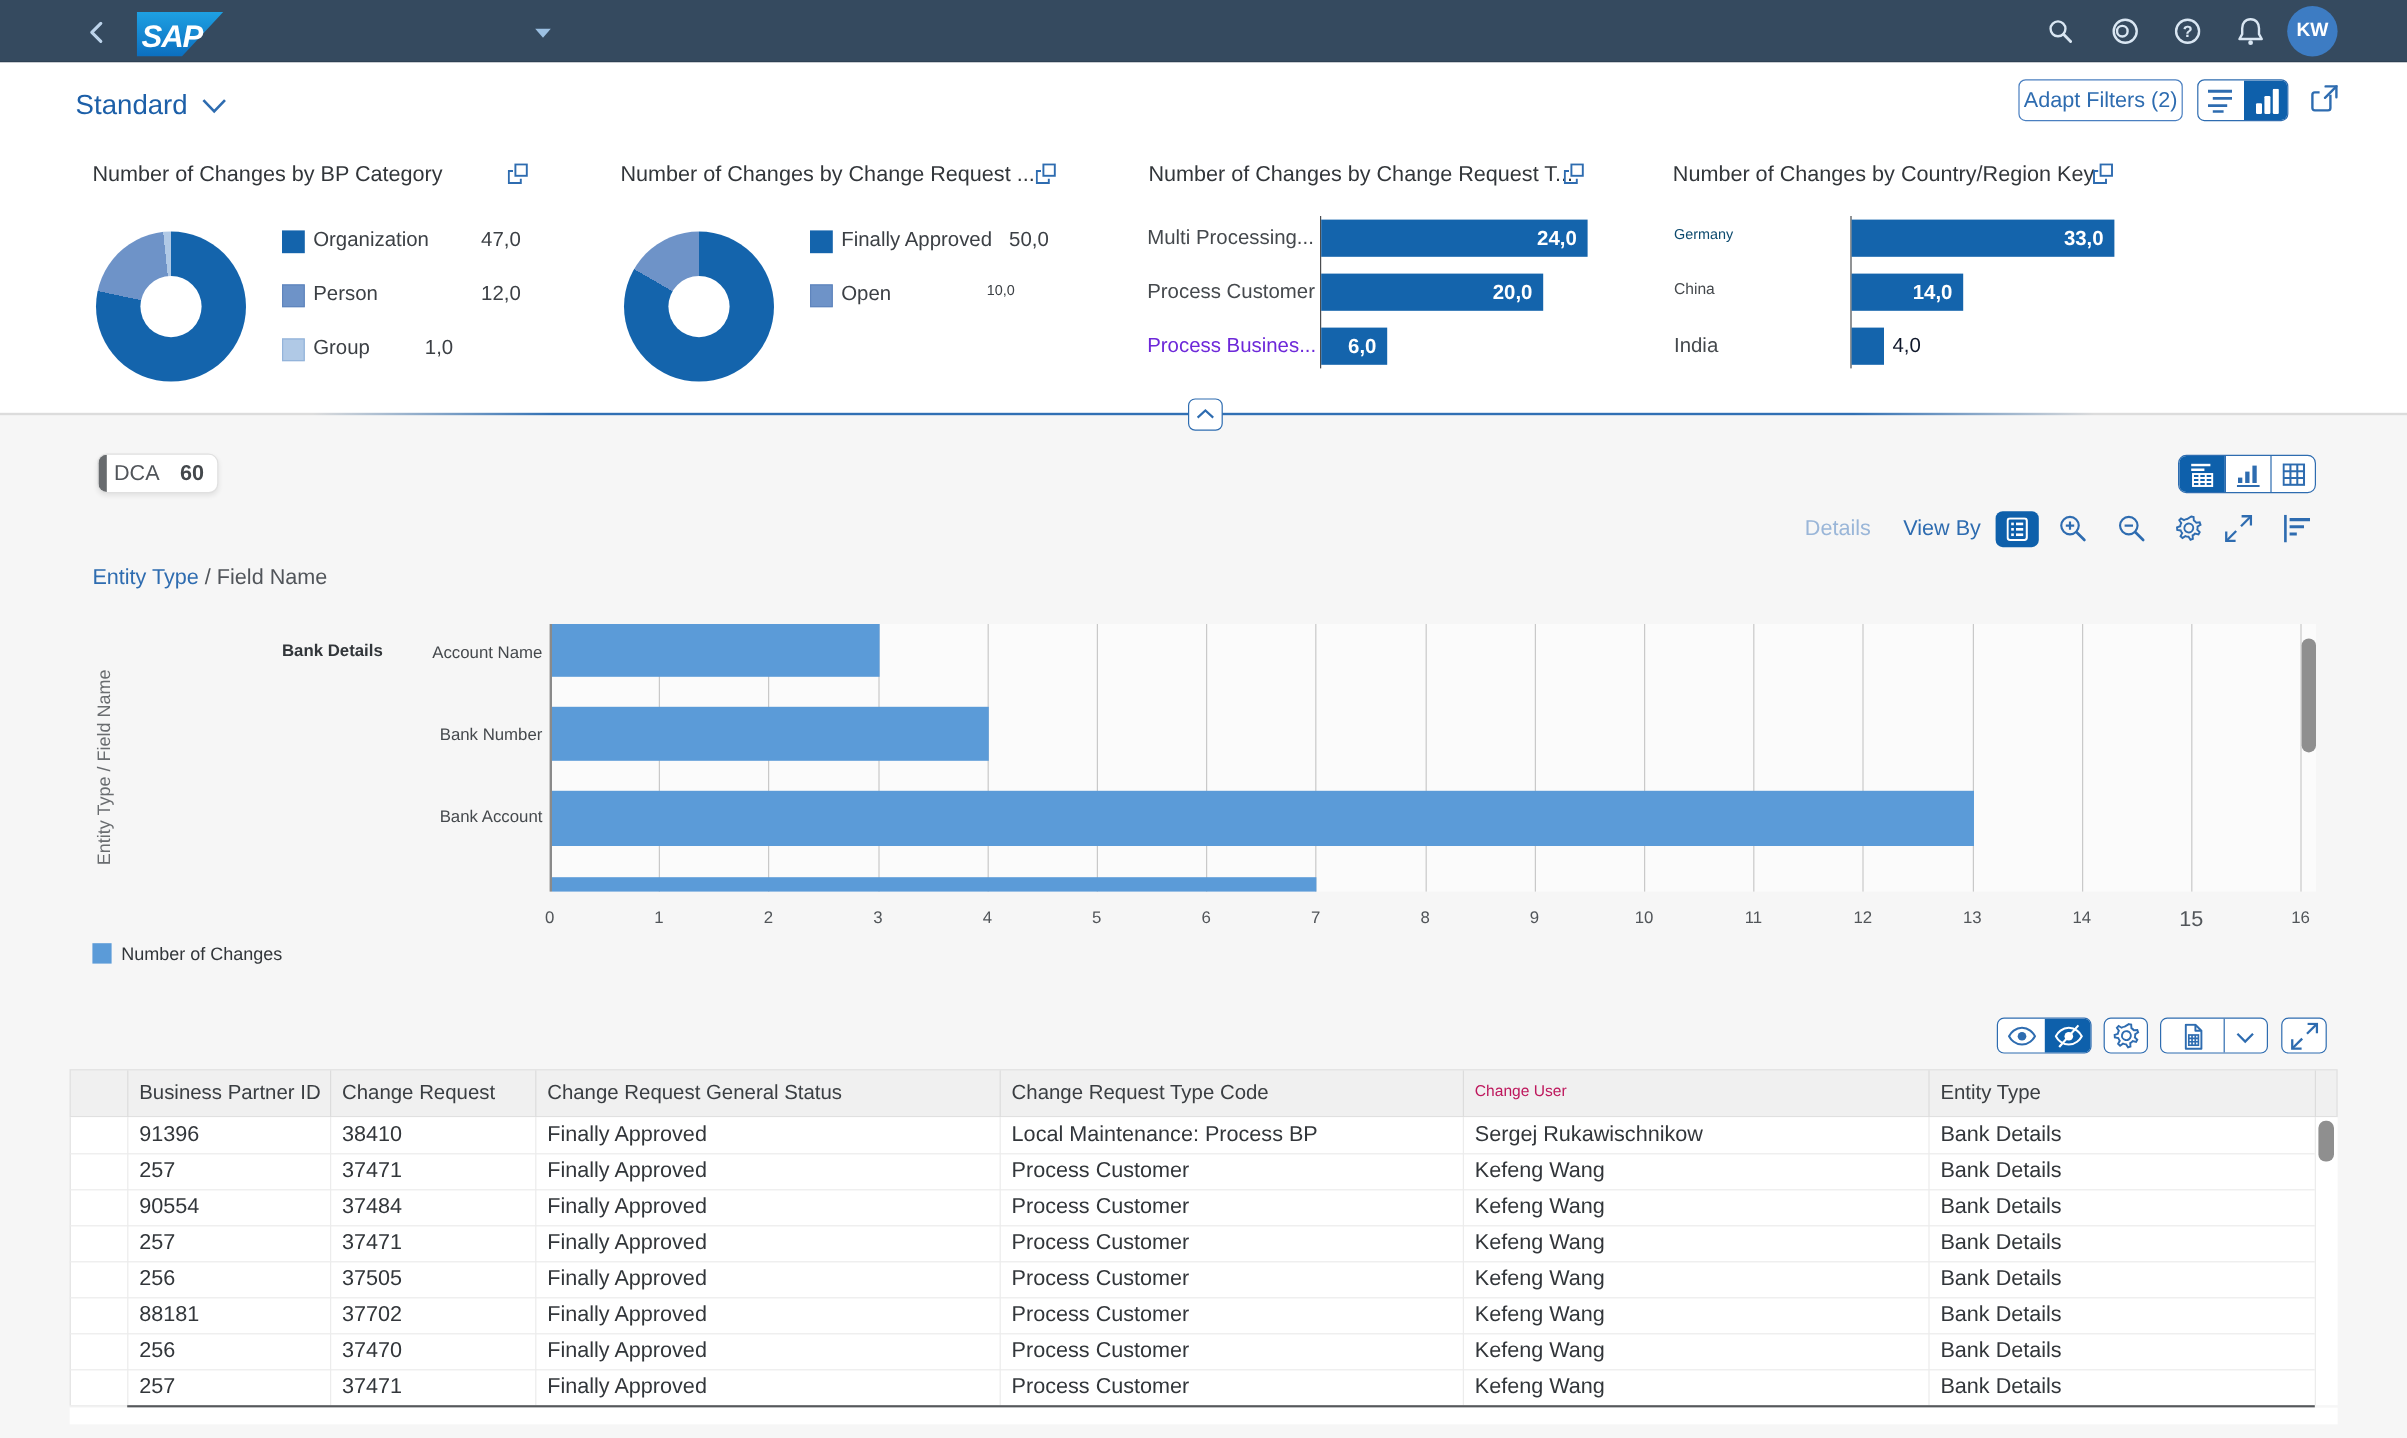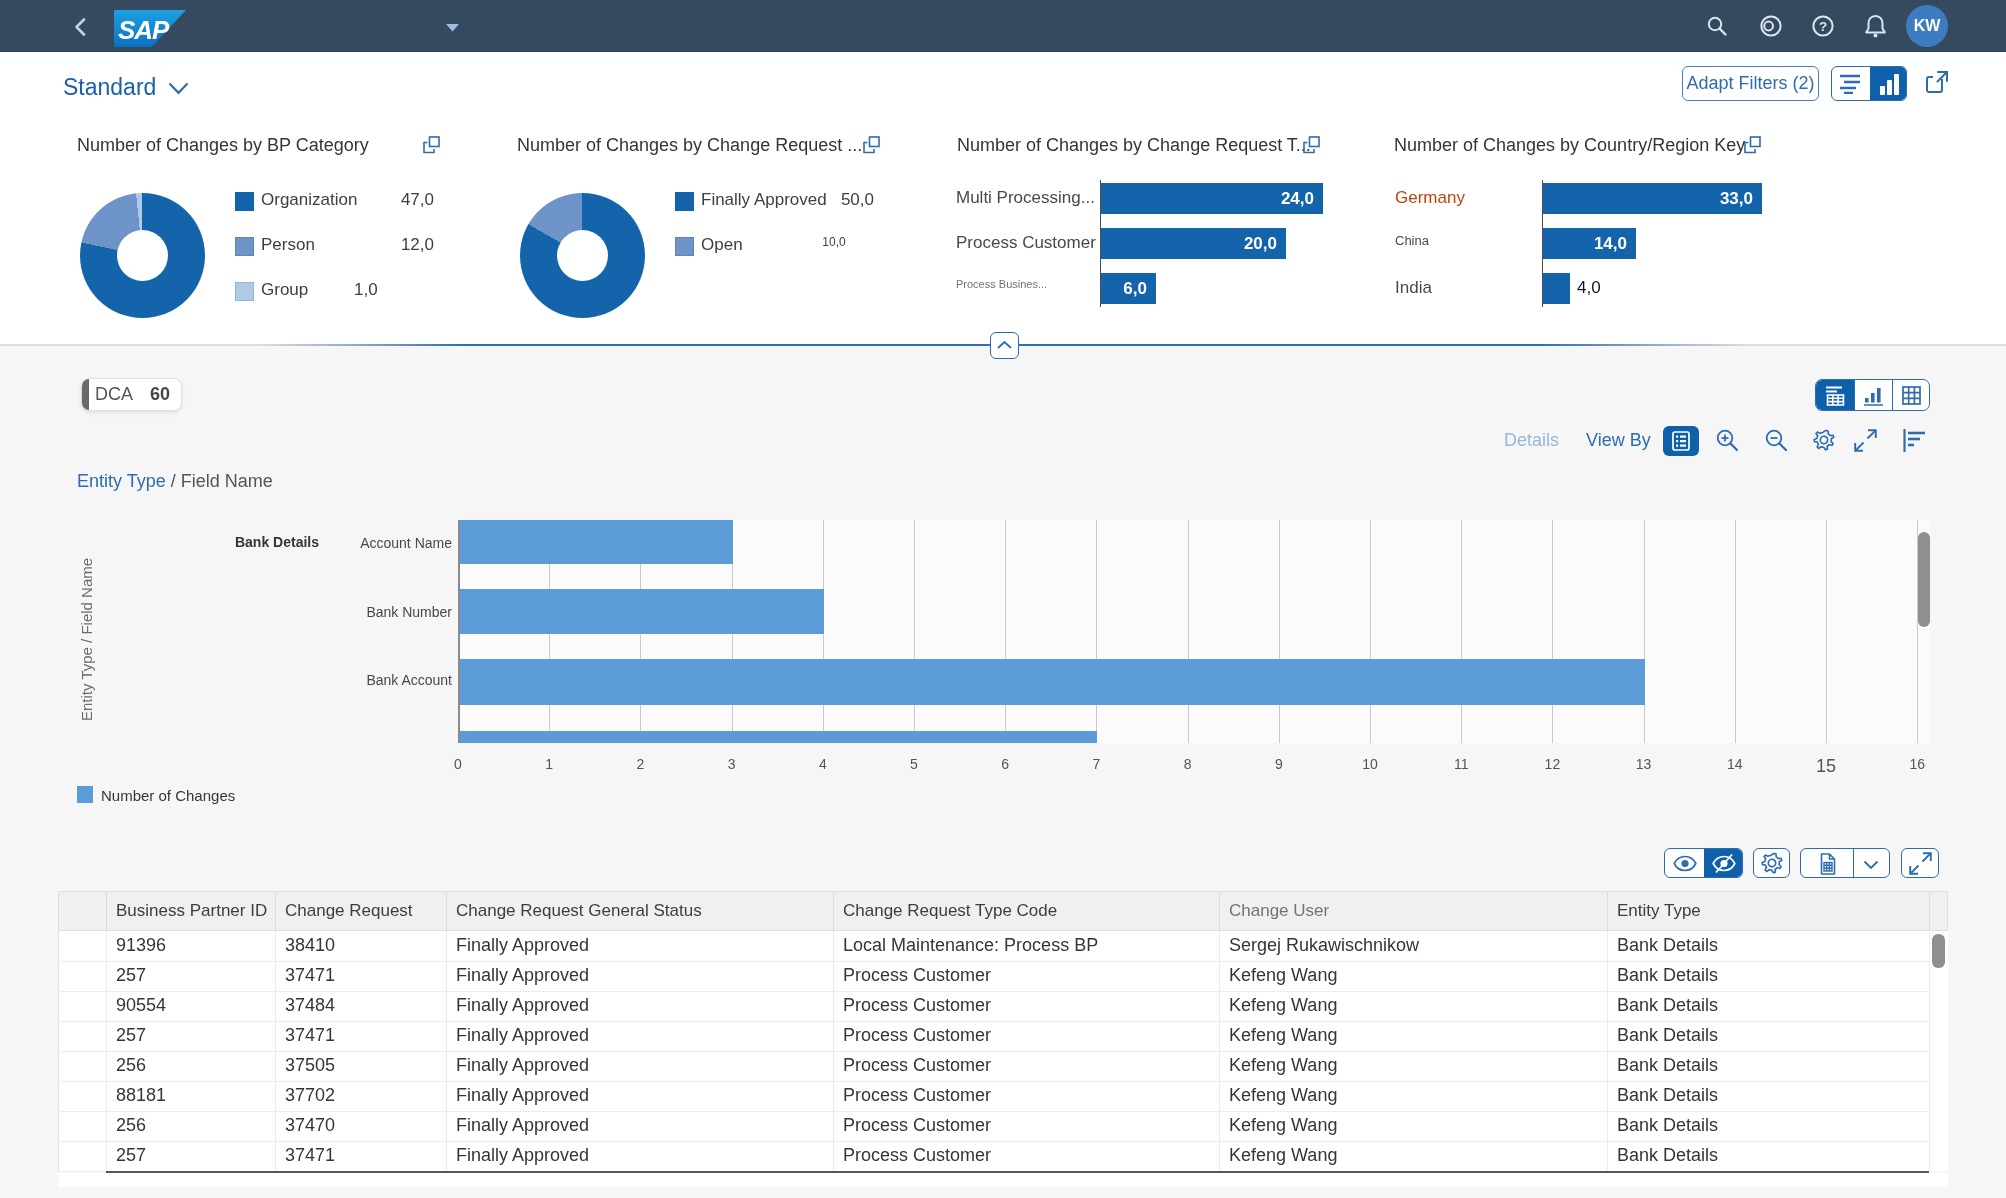--- a/index.html
+++ b/index.html
@@ -135,27 +135,27 @@
 
   <div class="abs" style="left:675px;top:192px;width:19px;height:19px;background:#1464ac;"></div>
   <div class="abs" style="left:701px;top:190px;font-size:17px;color:#3c4045;">Finally Approved</div>
   <div class="abs" style="left:794px;top:190px;width:80px;text-align:right;font-size:17px;color:#3c4045;">50,0</div>
   <div class="abs" style="left:675px;top:237px;width:19px;height:19px;background:#6e93c8;border:1px solid #5f85bd;"></div>
   <div class="abs" style="left:701px;top:235px;font-size:17px;color:#3c4045;">Open</div>
   <div class="abs" style="left:794px;top:235px;width:80px;text-align:center;font-size:12px;color:#3c4045;">10,0</div>
 
   <div class="abs" style="left:956px;top:188px;font-size:17px;color:#45494d;">Multi Processing...</div>
   <div class="abs" style="left:956px;top:233px;font-size:17px;color:#45494d;">Process Customer</div>
-  <div class="abs" style="left:956px;top:278px;font-size:11px;color:#737373;">Process Busines...</div>
+  <div class="abs" style="left:956px;top:278px;font-size:17px;color:#6d28d9;">Process Busines...</div>
   <div class="abs" style="left:1100px;top:180px;width:1px;height:127px;background:#4a4d50;"></div>
   <div class="abs" style="left:1101px;top:183px;width:222px;height:31px;background:#1464ac;color:#fff;font-size:17px;font-weight:bold;text-align:right;line-height:31px;padding-right:9px;">24,0</div>
   <div class="abs" style="left:1101px;top:228px;width:185px;height:31px;background:#1464ac;color:#fff;font-size:17px;font-weight:bold;text-align:right;line-height:31px;padding-right:9px;">20,0</div>
   <div class="abs" style="left:1101px;top:273px;width:55px;height:31px;background:#1464ac;color:#fff;font-size:17px;font-weight:bold;text-align:right;line-height:31px;padding-right:9px;">6,0</div>
 
-  <div class="abs" style="left:1395px;top:188px;font-size:17px;color:#c2410c;">Germany</div>
+  <div class="abs" style="left:1395px;top:188px;font-size:12px;color:#0c4a6e;">Germany</div>
   <div class="abs" style="left:1395px;top:233px;font-size:13px;color:#45494d;">China</div>
   <div class="abs" style="left:1395px;top:278px;font-size:17px;color:#45494d;">India</div>
   <div class="abs" style="left:1542px;top:180px;width:1px;height:127px;background:#4a4d50;"></div>
   <div class="abs" style="left:1543px;top:183px;width:219px;height:31px;background:#1464ac;color:#fff;font-size:17px;font-weight:bold;text-align:right;line-height:31px;padding-right:9px;">33,0</div>
   <div class="abs" style="left:1543px;top:228px;width:93px;height:31px;background:#1464ac;color:#fff;font-size:17px;font-weight:bold;text-align:right;line-height:31px;padding-right:9px;">14,0</div>
   <div class="abs" style="left:1543px;top:273px;width:27px;height:31px;background:#1464ac;"></div>
   <div class="abs" style="left:1577px;top:278px;font-size:17px;color:#0f172a;">4,0</div>
 
   <div class="abs" style="left:81px;top:378px;width:101px;height:33px;background:#fff;border:1px solid #e0e0e0;border-radius:8px;box-shadow:0 2px 4px rgba(0,0,0,0.08);overflow:hidden;">
     <div class="abs" style="left:0;top:0;width:7px;height:33px;background:#686b6e;"></div>
@@ -346,21 +346,21 @@
         <path d="M1.2 21.8 L9.5 13.5"></path>
       </g>
     </svg>
 
   <div class="abs" id="table" style="left:58px;top:891px;width:1890px;height:298px;">
     <div class="abs" style="left:0;top:0;width:1890px;height:40px;background:#f0f0f0;border:1px solid #e0e0e0;"></div>
     <div class="abs" style="left:58px;top:10px;font-size:17px;color:#3a3e42;white-space:nowrap;">Business Partner ID</div>
     <div class="abs" style="left:227px;top:10px;font-size:17px;color:#3a3e42;white-space:nowrap;">Change Request</div>
     <div class="abs" style="left:398px;top:10px;font-size:17px;color:#3a3e42;white-space:nowrap;">Change Request General Status</div>
     <div class="abs" style="left:785px;top:10px;font-size:17px;color:#3a3e42;white-space:nowrap;">Change Request Type Code</div>
-    <div class="abs" style="left:1171px;top:10px;font-size:17px;color:#737373;white-space:nowrap;">Change User</div>
+    <div class="abs" style="left:1171px;top:10px;font-size:13px;color:#be185d;white-space:nowrap;">Change User</div>
     <div class="abs" style="left:1559px;top:10px;font-size:17px;color:#3a3e42;white-space:nowrap;">Entity Type</div>
     <div class="abs" style="left:0;top:40px;width:1871px;height:240px;background:#ffffff;border-left:1px solid #e0e0e0;"></div>
     <div class="abs" style="left:1871px;top:40px;width:19px;height:240px;background:#ffffff;"></div>
     <div class="abs" style="left:1874px;top:43px;width:13px;height:34px;background:#8f8f8f;border-radius:6px;"></div>
     <div class="abs" style="left:0;top:70px;width:1871px;height:1px;background:#ececec;"></div>
     <div class="abs" style="left:58px;top:44px;font-size:18px;color:#32363a;white-space:nowrap;">91396</div>
     <div class="abs" style="left:227px;top:44px;font-size:18px;color:#32363a;white-space:nowrap;">38410</div>
     <div class="abs" style="left:398px;top:44px;font-size:18px;color:#32363a;white-space:nowrap;">Finally Approved</div>
     <div class="abs" style="left:785px;top:44px;font-size:18px;color:#32363a;white-space:nowrap;">Local Maintenance: Process BP</div>
     <div class="abs" style="left:1171px;top:44px;font-size:18px;color:#32363a;white-space:nowrap;">Sergej Rukawischnikow</div>

